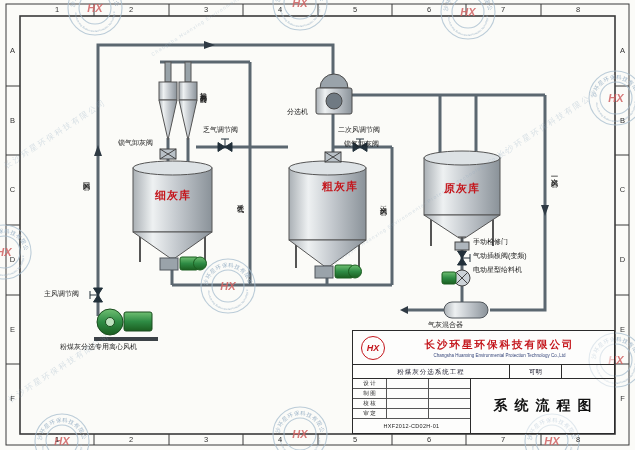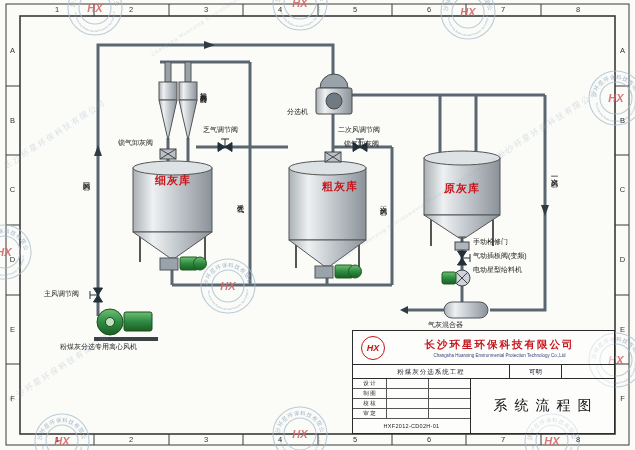--- a/index.html
+++ b/index.html
@@ -46,21 +46,21 @@
   .tb-proj-c2{width:52px;}
   .tb-body{position:absolute;left:0;top:48px;right:0;bottom:0;display:flex;}
   .tb-grid{width:118px;border-right:1px solid #2b2b2b;display:grid;
            grid-template-columns:34px 1fr 1fr;grid-template-rows:repeat(4,1fr) 14px;box-sizing:border-box;}
   .tb-grid>div{border-right:1px solid #555;border-bottom:1px solid #555;font-size:5.5px;color:#222;
            display:flex;align-items:center;justify-content:center;box-sizing:border-box;}
   .tb-grid>div:nth-child(3n){border-right:none;}
   .tb-no{grid-column:1 / span 3;border-right:none !important;border-bottom:none !important;
          font-size:6.5px;letter-spacing:.3px;color:#111;}
   .tb-title{flex:1;display:flex;align-items:center;justify-content:center;font-size:14px;
-            font-weight:normal;color:#111;letter-spacing:7px;padding-left:7px;}
+            font-weight:bold;color:#111;letter-spacing:7px;padding-left:7px;}
 </style>
 </head>
 <body>
 
 <div id="root">
 
   <svg width="635" height="450" viewBox="0 0 635 450">
     <defs>
       <linearGradient id="metal" x1="0" y1="0" x2="1" y2="0">
         <stop offset="0" stop-color="#aab0b5"></stop>
@@ -305,21 +305,21 @@
   <div class="gref side" style="left:616px;top:225px">D</div>
   <div class="gref side" style="left:616px;top:295px">E</div>
   <div class="gref side" style="left:616px;top:364px">F</div>
 
   <div class="lbl v" style="left:199px;top:86px">旋风分离器</div>
   <div class="lbl" style="left:118px;top:139px">锁气卸灰阀</div>
   <div class="lbl" style="left:203px;top:126px">乏气调节阀</div>
   <div class="lbl" style="left:287px;top:108px">分选机</div>
   <div class="lbl" style="left:338px;top:126px">二次风调节阀</div>
   <div class="lbl" style="left:344px;top:140px">锁气卸灰阀</div>
-  <div class="silo-label" style="left:148px;top:173px">细灰库</div>
+  <div class="silo-label" style="left:148px;top:188px">细灰库</div>
   <div class="silo-label" style="left:315px;top:179px">粗灰库</div>
   <div class="silo-label" style="left:437px;top:181px">原灰库</div>
   <div class="lbl v" style="left:82px;top:176px">回风管</div>
   <div class="lbl v" style="left:236px;top:198px">乏气管</div>
   <div class="lbl v" style="left:379px;top:200px">二次风管</div>
   <div class="lbl v" style="left:550px;top:172px">一次风管</div>
   <div class="lbl" style="left:44px;top:290px">主风调节阀</div>
   <div class="lbl" style="left:60px;top:343px">粉煤灰分选专用离心风机</div>
   <div class="lbl" style="left:473px;top:238px">手动检修门</div>
   <div class="lbl" style="left:473px;top:252px">气动插板阀(变频)</div>

